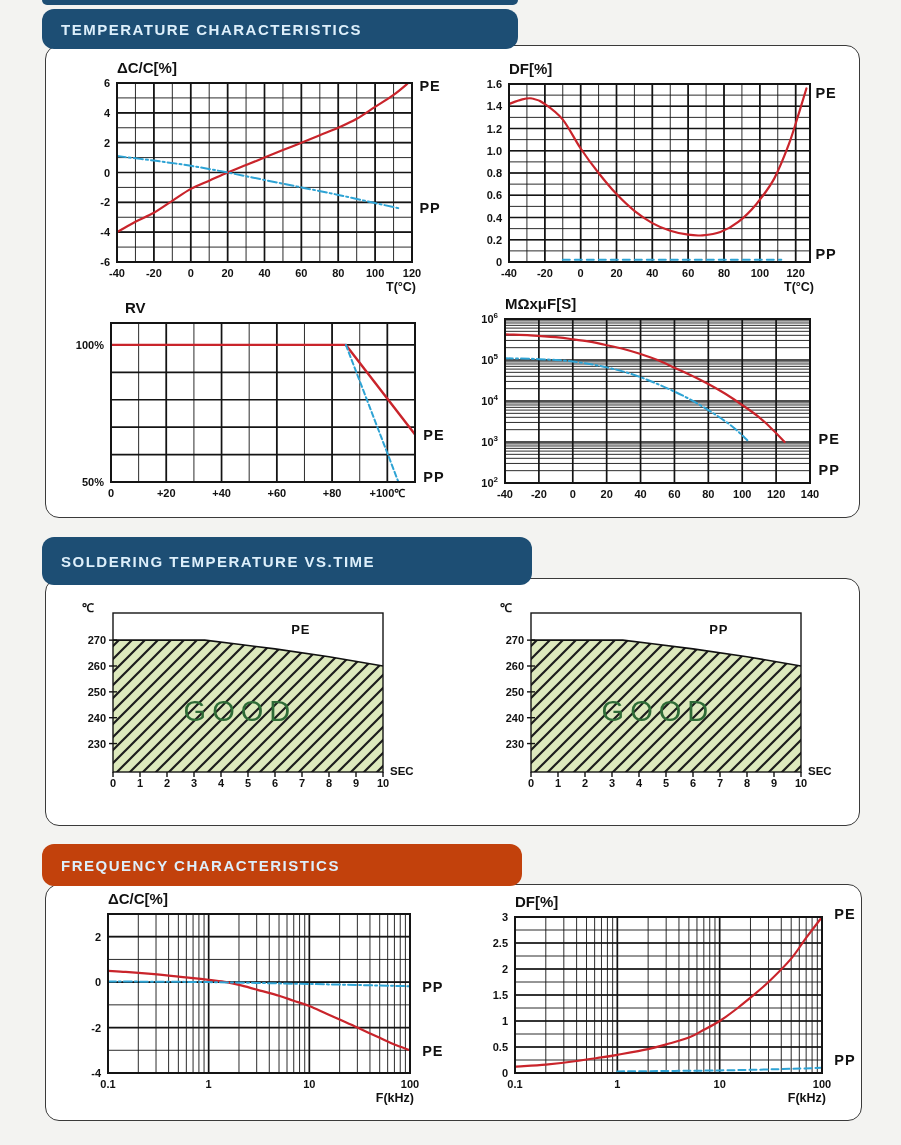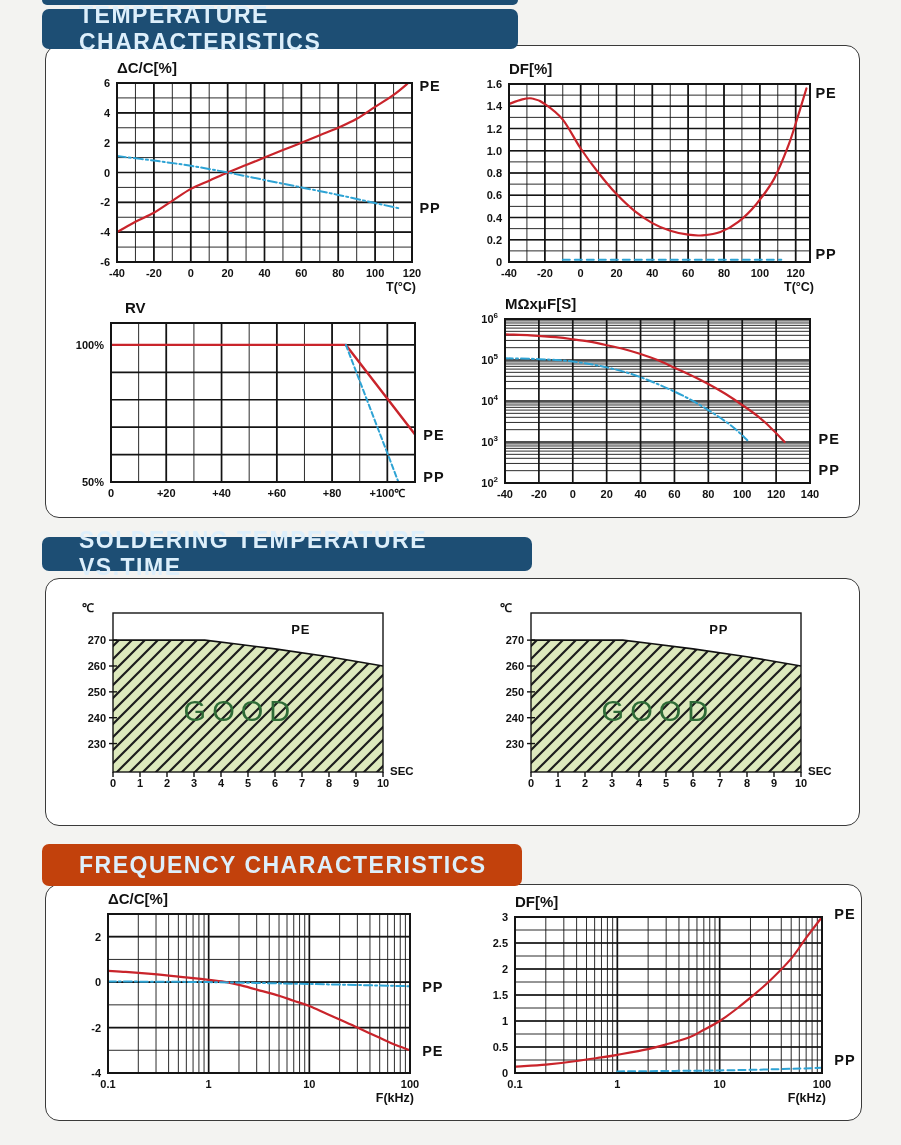--- a/index.html
+++ b/index.html
@@ -1,35 +1,35 @@
 <!DOCTYPE html>
 <html><head>
 <meta charset="utf-8">
 <style>
   html,body{margin:0;padding:0;background:#f1f1ef;font-family:"Liberation Sans",sans-serif;}
   .canvas{position:relative;width:901px;height:1145px;background:#f3f3f1;overflow:hidden;}
   .panel{position:absolute;background:#ffffff;border:1.6px solid #3a3a3a;border-radius:14px;box-sizing:border-box;}
-  .hdr{position:absolute;border-radius:7px;font-size:23px;font-weight:bold;letter-spacing:1.5px;
-       display:flex;align-items:center;padding-left:37px;box-sizing:border-box;z-index:3;}
+  .hdr{position:absolute;border-radius:12px;font-size:15px;font-weight:bold;letter-spacing:1.5px;
+       display:flex;align-items:center;padding-left:19px;box-sizing:border-box;z-index:3;}
   .top-strip{position:absolute;left:42px;top:0;width:476px;height:5px;border-radius:0 0 7px 7px;z-index:3;}
   .chart{position:absolute;z-index:2;}
   svg text{font-family:"Liberation Sans",sans-serif;}
 </style>
 </head>
 <body>
 
 <div class="canvas">
   <div class="top-strip" style="background: rgb(29, 78, 116);"></div>
 
   <div class="panel" style="left:45px;top:45px;width:815px;height:473px"></div>
   <div class="panel" style="left:45px;top:578px;width:815px;height:248px"></div>
   <div class="panel" style="left:45px;top:884px;width:817px;height:237px"></div>
 
   <div class="hdr" style="left: 42px; top: 9px; width: 476px; height: 40px; background: rgb(29, 78, 116); color: rgb(221, 239, 251);">TEMPERATURE CHARACTERISTICS</div>
-  <div class="hdr" style="left: 42px; top: 537px; width: 490px; height: 34px; background: rgb(29, 78, 116); color: rgb(221, 239, 251);">SOLDERING TEMPERATURE VS.TIME</div>
+  <div class="hdr" style="left: 42px; top: 537px; width: 490px; height: 48px; background: rgb(29, 78, 116); color: rgb(221, 239, 251);">SOLDERING TEMPERATURE VS.TIME</div>
   <div class="hdr" style="left: 42px; top: 844px; width: 480px; height: 42px; background: #c2410c; color: rgb(221, 239, 251);">FREQUENCY CHARACTERISTICS</div>
 
   <div class="chart" style="left: 75px; top: 58px; width: 385px; height: 237px;"><svg width="385" height="237" viewBox="0 0 385 237">
         <defs>
           <clipPath id="temp-dcc-clip">
             <rect x="41.5" y="24.5" width="296" height="180"></rect>
           </clipPath>
         </defs>
         <line x1="42" y1="25" x2="42" y2="204" stroke="#141414" stroke-width="0.9"></line>
         <line x1="60.4375" y1="25" x2="60.4375" y2="204" stroke="#141414" stroke-width="0.9"></line>

